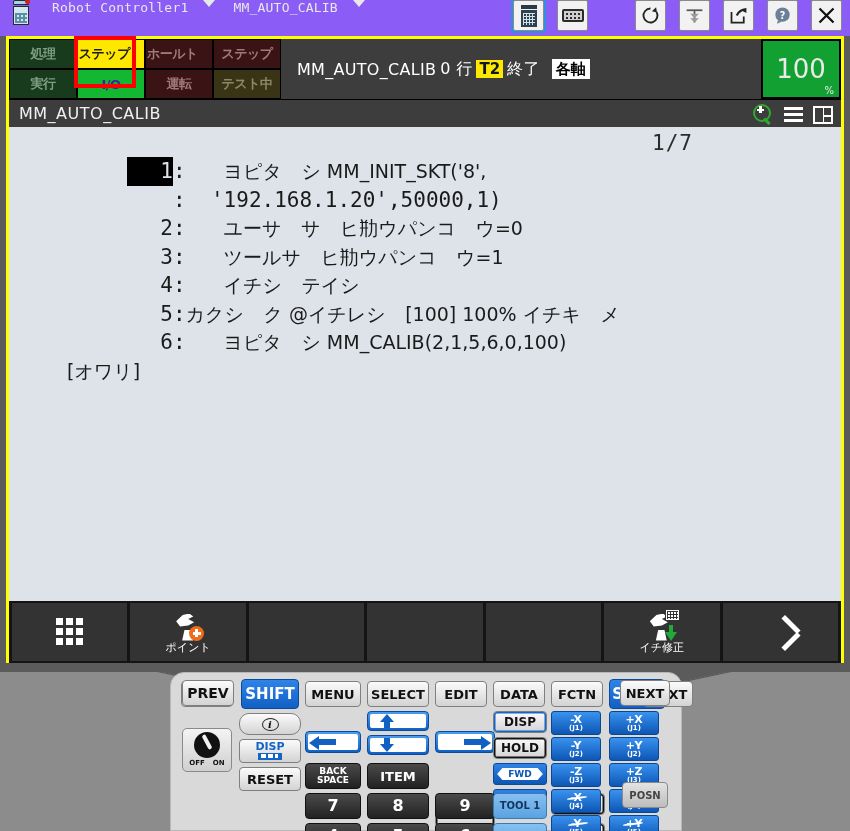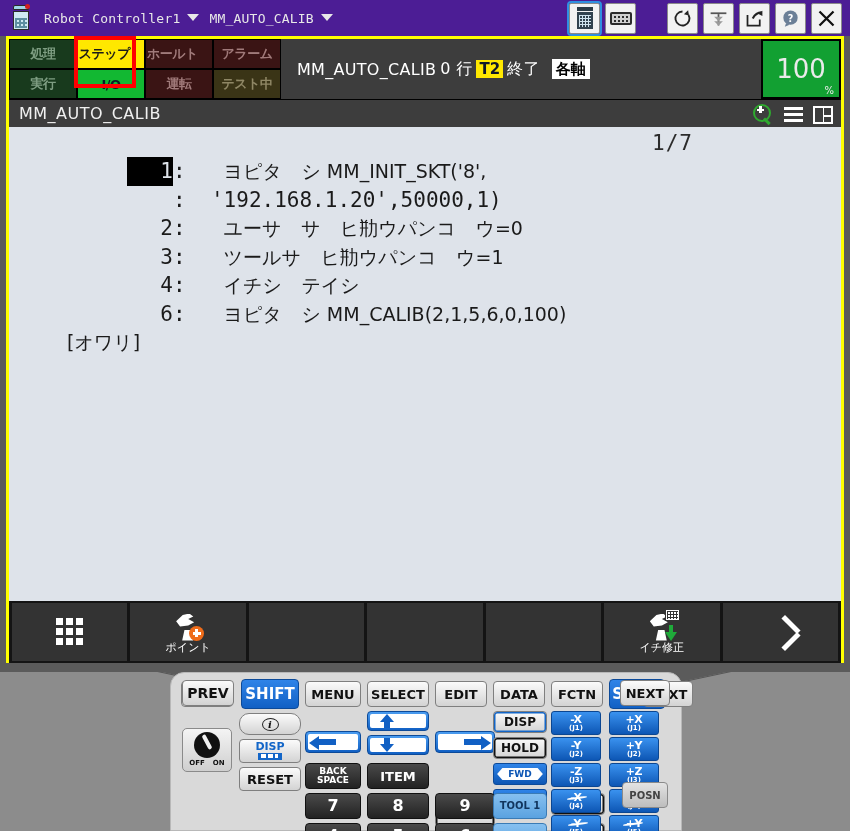--- a/index.html
+++ b/index.html
@@ -35,22 +35,22 @@
   .pendant-body {
     position: absolute; left: 170px; top: 672px; width: 512px; height: 159px;
     background: #d9d9d9;
     border-radius: 14px 14px 0 0;
     border: 1px solid #b8b8b8;
   }
 
   
   .titlebar {
     position: absolute; left: 0; top: 0; width: 850px; height: 36px;
-    background: #4c1d95;
-    display: flex; align-items: center;
+    background: #8b5cf6;
+    display: flex; align-items: flex-start; gap: 8px;
   }
   .tp-icon {
     width: 22px; height: 26px; margin-left: 10px; margin-right: 12px;
     position: relative; flex: none;
   }
   .tp-icon .tp-top { position:absolute; left:3px; top:0; width:16px; height:5px;
       background:#9fd6e8; border:1px solid #2a2a2a; border-radius:2px 2px 0 0; }
   .tp-icon .tp-red { position:absolute; right:2px; top:-1px; width:5px; height:5px;
       background:#d42020; border-radius:50%; }
   .tp-icon .tp-scr { position:absolute; left:3px; top:6px; width:16px; height:19px;
@@ -109,21 +109,21 @@
           grid-template-rows: 30px 30px; gap: 0; }
   .led {
     display: flex; align-items: center; justify-content: center;
     font-size: 13px; font-weight: 700; border: 1px solid #000;
     font-family: "DejaVu Sans", "Liberation Sans", sans-serif;
     letter-spacing: -0.5px;
   }
   .led.dark-green { background: #183a1d; color: #7e9d82; }
   .led.on-yellow  { background: #ffe800; color: #1a1a1a; }
   .led.dark-red   { background: #3a1414; color: #a07a7a; }
-  .led.on-green   { background: #12b832; color: #0f172a; }
+  .led.on-green   { background: #12b832; color: #4c1d95; }
   .led.dark-olive { background: #3a3416; color: #8f8765; }
 
   .status-mid {
     flex: 1 1 auto; background: #3d3d3d; display: flex; align-items: center;
     padding-left: 16px; gap: 4px;
   }
   .status-mid .stxt { color: #ffffff; font-size: 16px; letter-spacing: .3px; }
   .status-mid .pill-yellow {
     background: #ffe800; color: #0f172a; font-weight: 700; font-size: 15px;
     padding: 0 3px; line-height: 18px;
@@ -371,21 +371,21 @@
     </div>
   </div>
 
   <div class="screen">
 
     <div class="statusbar">
       <div class="leds">
         <div class="led dark-green">処理</div>
         <div class="led on-yellow">ステップ゚</div>
         <div class="led dark-red">ホールト゚</div>
-        <div class="led dark-red">アラーム</div>
+        <div class="led dark-red">ステップ</div>
         <div class="led dark-green">実行</div>
         <div class="led on-green">I/O</div>
         <div class="led dark-red">運転</div>
         <div class="led dark-olive">テスト中</div>
       </div>
       <div class="status-mid">
         <span class="stxt">MM_AUTO_CALIB</span>
         <span class="stxt">0 行</span>
         <span class="pill-yellow">T2</span>
         <span class="stxt">終了</span>
@@ -420,20 +420,21 @@
         <div class="cl"><span class="lnum cursor">1</span><span>:</span>   <span class="kana">ヨピタ゚シ MM_INIT_SKT('8',</span></div>
 
         <div class="cl"><span class="lnum"></span><span>:</span>  <span>'192.168.1.20',50000,1)</span></div>
 
         <div class="cl"><span class="lnum">2</span><span>:</span>   <span class="kana">ユーサ゚サ゚ヒ㔙ウパンコ゚ウ=0</span></div>
 
         <div class="cl"><span class="lnum">3</span><span>:</span>   <span class="kana">ツールサ゚ヒ㔙ウパンコ゚ウ=1</span></div>
 
         <div class="cl"><span class="lnum">4</span><span>:</span>   <span class="kana">イチシ゚テイシ</span></div>
 
+        <div class="cl"><span class="lnum">5</span><span>:</span><span class="kana">カクシ゚ク @イチレシ゚[100] 100% イチキ゚メ</span></div>
 
         <div class="cl"><span class="lnum">6</span><span>:</span>   <span class="kana">ヨピタ゚シ MM_CALIB(2,1,5,6,0,100)</span></div>
 
         <div class="cl" style="margin-left:-60px"><span class="kana">[オワリ]</span></div>
       </div>
     </div>
 
     <div class="fkeys">
       <div class="fk">
         <span class="fk-dots">

